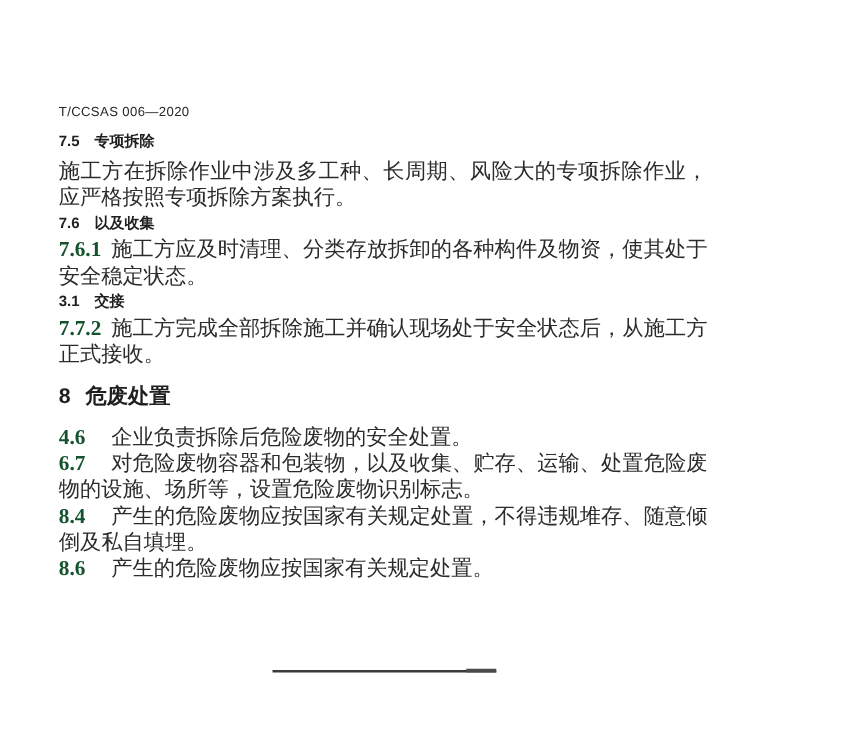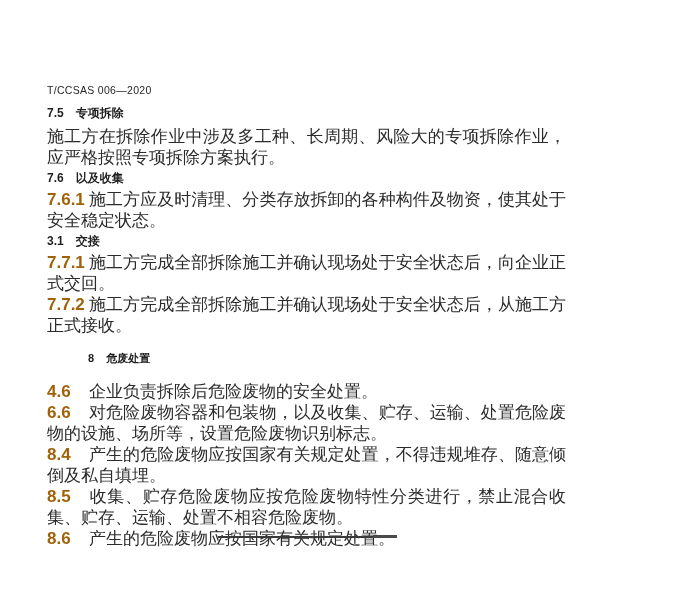--- a/index.html
+++ b/index.html
@@ -31,37 +31,37 @@
     white-space: nowrap;
   }
   .h2, .h1 {
     font-family: "Liberation Sans", "DejaVu Sans", sans-serif;
     font-weight: bold;
     color: #1f1f1f;
     line-height: 21px;
     white-space: nowrap;
   }
   .h2 { font-size: 12px; }
-  .h1 { font-size: 11px; margin-top: 12px; margin-bottom: 12px; margin-left: 41px; }
+  .h1 { font-size: 17px; margin-top: 12px; margin-bottom: 12px; }
   .h2 .num, .h1 .num { margin-right: 12px; }
   .h2.tight-after { margin-bottom: 2px; }
   .para, .clause {
     font-family: "Liberation Serif", "DejaVu Serif", serif;
     font-size: 17px;
     line-height: 21px;
     text-align: justify;
     text-justify: inter-ideograph;
     color: #2b2b2b;
   }
   .clause .cnum {
     display: inline-block;
     min-width: 42px;
-    font-family: Liberation Sans, sans-serif;
+    font-family: Liberation Serif, serif;
     font-weight: bold;
-    color: #a16207;
+    color: #14532d;
   }
   .footer-rule {
     position: absolute;
     left: 218px;
     top: 536px;
     width: 179px;
     height: 1.5px;
     background: #3a3a3a;
   }
   .footer-rule-end {
@@ -85,34 +85,32 @@
 
     <div class="para">施工方在拆除作业中涉及多工种、长周期、风险大的专项拆除作业，应严格按照专项拆除方案执行。</div>
 
     <div class="h2"><span class="num">7.6</span><span>以及收集</span></div>
 
     <div class="clause"><span class="cnum">7.6.1</span><span>施工方应及时清理、分类存放拆卸的各种构件及物资，使其处于安全稳定状态。</span></div>
 
 
     <div class="h2"><span class="num">3.1</span><span>交接</span></div>
 
-    <div class="clause"><span class="cnum">7.7.1</span><span>施工方完成全部拆除施工并确认现场处于安全状态后，向企业正式交回。</span></div>
 
     <div class="clause"><span class="cnum">7.7.2</span><span>施工方完成全部拆除施工并确认现场处于安全状态后，从施工方正式接收。</span></div>
 
     <div class="h1"><span class="num">8</span><span>危废处置</span></div>
 
     <div class="clause"><span class="cnum">4.6</span><span>企业负责拆除后危险废物的安全处置。</span></div>
 
 
-    <div class="clause"><span class="cnum">6.6</span><span>对危险废物容器和包装物，以及收集、贮存、运输、处置危险废物的设施、场所等，设置危险废物识别标志。</span></div>
+    <div class="clause"><span class="cnum">6.7</span><span>对危险废物容器和包装物，以及收集、贮存、运输、处置危险废物的设施、场所等，设置危险废物识别标志。</span></div>
 
     <div class="clause"><span class="cnum">8.4</span><span>产生的危险废物应按国家有关规定处置，不得违规堆存、随意倾倒及私自填埋。</span></div>
 
-    <div class="clause"><span class="cnum">8.5</span><span>收集、贮存危险废物应按危险废物特性分类进行，禁止混合收集、贮存、运输、处置不相容危险废物。</span></div>
 
     <div class="clause"><span class="cnum">8.6</span><span>产生的危险废物应按国家有关规定处置。</span></div>
 
   </div>
 
   <div class="footer-rule"></div>
   <div class="footer-rule-end"></div>
 </div>
 
 </body></html>

